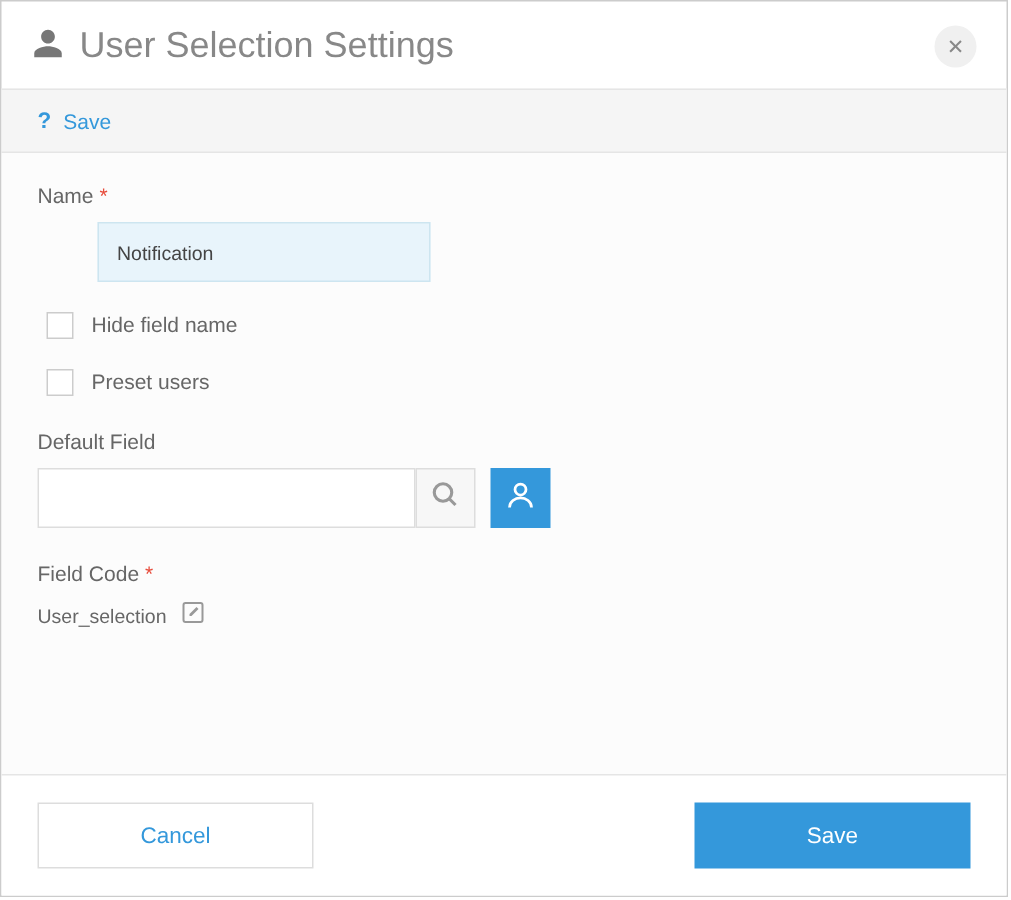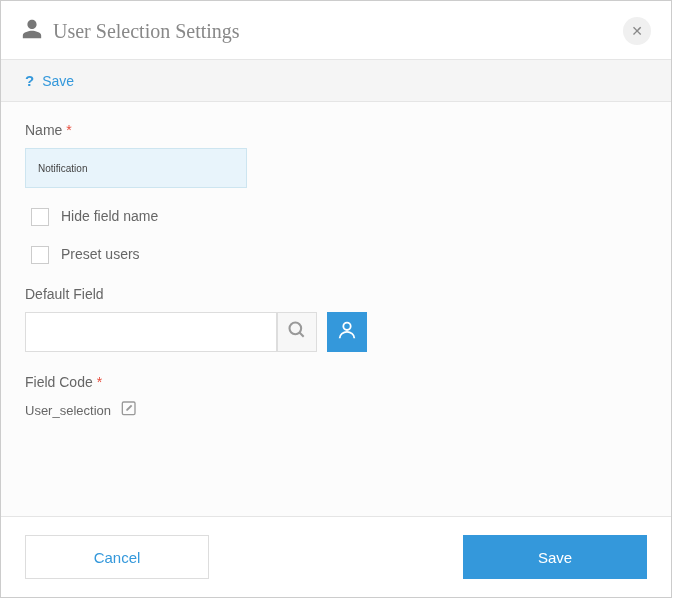--- a/index.html
+++ b/index.html
@@ -2,33 +2,33 @@
 <html><head>
   <meta charset="utf-8">
   <style>
     * { box-sizing: border-box; margin: 0; padding: 0; }
     body { font-family: Arial, sans-serif; background: #fff; width: 674px; height: 600px; overflow: hidden; }
     
     .dialog { border: 1px solid #ccc; width: 672px; height: 598px; display: flex; flex-direction: column; }
     
     .header { display: flex; align-items: center; padding: 16px 20px 14px 20px; }
     .header-icon { color: #777; margin-right: 10px; }
-    .header-title { font-size: 20px; font-weight: 300; color: #888; flex: 1; font-family: Liberation Serif, serif; }
+    .header-title { font-size: 24px; font-weight: 300; color: #888; flex: 1; }
     .close-btn { width: 28px; height: 28px; border-radius: 50%; background: #f0f0f0; display: flex; align-items: center; justify-content: center; cursor: pointer; color: #888; font-size: 14px; }
     
     .help-bar { background: #f5f5f5; border-top: 1px solid #e5e5e5; border-bottom: 1px solid #e5e5e5; padding: 12px 24px; display: flex; align-items: center; }
     .help-icon { color: #3498db; font-size: 15px; margin-right: 8px; font-weight: bold; }
     .help-link { color: #3498db; font-size: 14px; cursor: pointer; }
     
     .body { padding: 20px 24px; flex: 1; background: #fcfcfc; }
     
     .field-label { font-size: 14px; color: #666; margin-bottom: 10px; display: flex; align-items: center; }
     .required { color: #e74c3c; margin-left: 4px; }
     
-    .text-input { width: 222px; height: 40px; border: 1px solid #cde5f0; background: #e8f4fb; padding: 0 12px; font-size: 10px; color: #444; outline: none; margin-bottom: 18px; }
+    .text-input { width: 222px; height: 40px; border: 1px solid #cde5f0; background: #e8f4fb; padding: 0 12px; font-size: 13px; color: #444; outline: none; margin-bottom: 18px; margin-left: 40px; }
     
     .checkbox-row { display: flex; align-items: flex-start; margin-bottom: 20px; margin-top: 2px; }
     .checkbox { width: 18px; height: 18px; border: 1px solid #ccc; background: #fff; margin-right: 12px; margin-left: 6px; cursor: pointer; }
     .checkbox-label { font-size: 14px; color: #666; }
     
     .default-section { margin-top: 22px; }
     .default-row { display: flex; align-items: center; gap: 10px; margin-top: 8px; }
     .default-input { width: 252px; height: 40px; border: 1px solid #ddd; background: #fff; padding: 0 12px; font-size: 14px; outline: none; }
     .search-btn { width: 40px; height: 40px; border: 1px solid #ddd; background: #f7f7f7; display: flex; align-items: center; justify-content: center; cursor: pointer; margin-left: -10px; }
     .user-btn { width: 40px; height: 40px; background: #3498db; display: flex; align-items: center; justify-content: center; cursor: pointer; }

